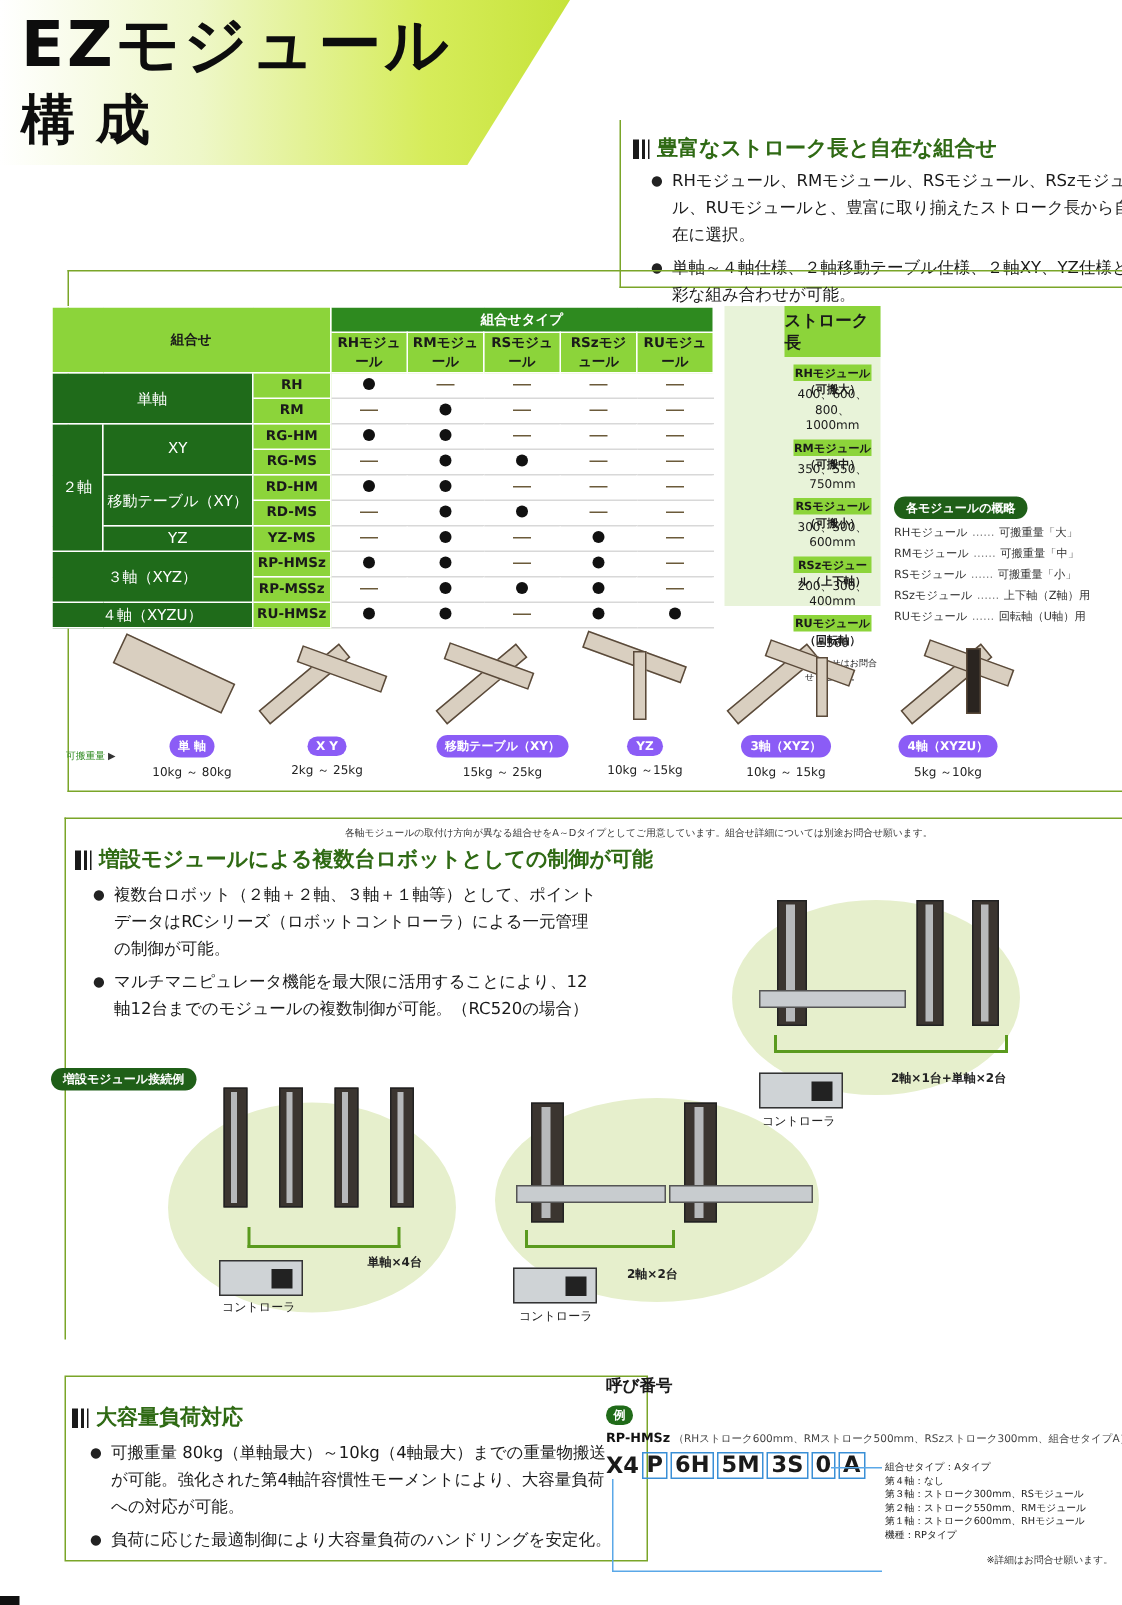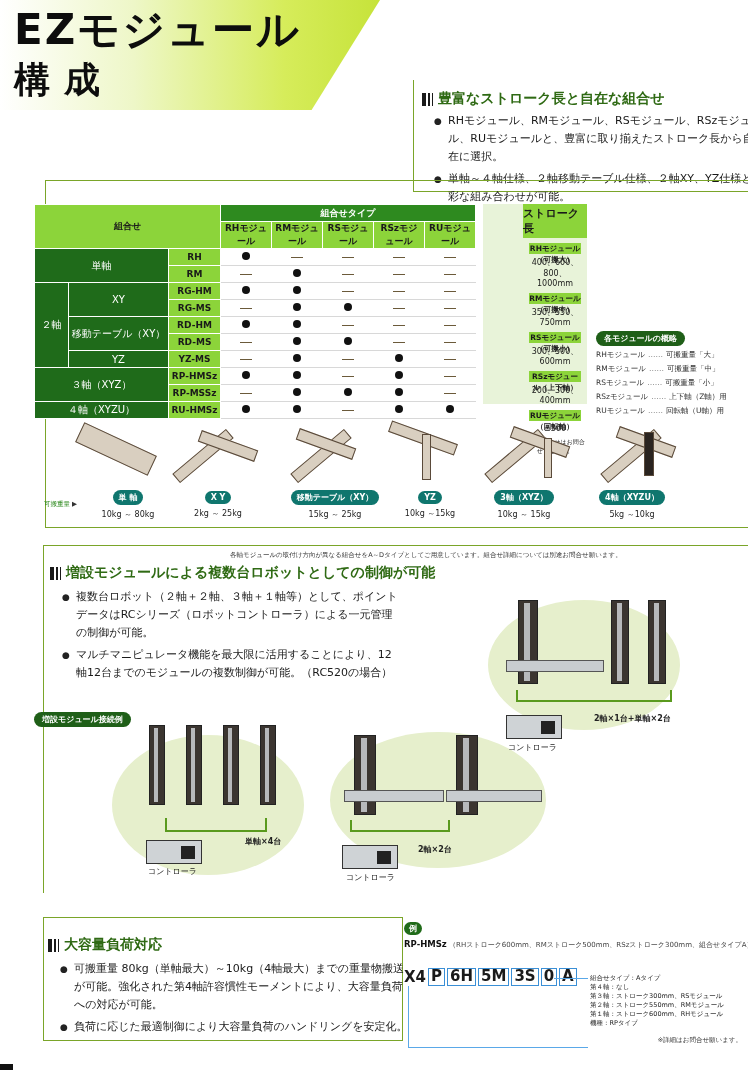--- a/index.html
+++ b/index.html
@@ -46,42 +46,42 @@
 
   .overview { position: absolute; left: 596px; top: 326px; width: 140px; }
   .pill { display: inline-block; background: #1f5f18; color: #fff; border-radius: 9px; font-size: 8px; font-weight: bold; padding: 2px 8px; }
   .ov-row { font-size: 7.5px; margin-top: 4px; display: flex; gap: 3px; white-space: nowrap; color: #333; }
   .ov-row .dots { color: #888; }
 
   .illus { position: absolute; top: 420px; height: 62px; width: 90px; }
   .blk { position: absolute; background: #d9cfc0; border: 1px solid #5a4a3a; }
   .tags { position: absolute; top: 485px; left: 34px; width: 696px; height: 30px; }
   .tag { position: absolute; top: 0; width: 76px; text-align: center; }
-  .tag .pill { font-size: 8px; padding: 2px 6px; background: #0f766e; }
+  .tag .pill { font-size: 8px; padding: 2px 6px; background: #8b5cf6; }
   .tag .load { font-size: 8px; margin-top: 4px; color: #222; }
   .load-lbl { position: absolute; left: 44px; top: 500px; font-size: 6.5px; color: #333; }
   .load-lbl span { color: #2e8a1f; }
   .footnote1 { position: absolute; left: 230px; top: 515px; font-size: 6.5px; color: #333; margin-top: 36px; }
 
   
   #feat2 { left: 10px; top: 545px; width: 726px; height: 348px; border-right: none; border-bottom: none; }
   #feat2 .sec-h { position: absolute; left: 6px; top: 18px; }
   #feat2 .bullets { position: absolute; left: 18px; top: 38px; width: 340px; }
   .oval { position: absolute; border-radius: 50%; background: #e6efcc; }
   .mod { position: absolute; background: #3b3530; border: 1px solid #222; }
   .mod::after { content: ""; position: absolute; left: 30%; top: 2px; bottom: 2px; width: 30%; background: #b7b9bb; }
   .ctrl { position: absolute; width: 56px; height: 24px; background: #cfd3d6; border: 1px solid #333; }
   .ctrl::after { content: ""; position: absolute; right: 6px; top: 5px; width: 14px; height: 13px; background: #222; }
   .wire { position: absolute; border: 2px solid #5a9a1e; border-top: none; }
   .cap { position: absolute; font-size: 8px; font-weight: bold; color: #222; }
   .cap-lbl { position: absolute; font-size: 8px; color: #222; }
   .arm { position: absolute; background: #c8cccf; border: 1px solid #555; }
 
   
-  #feat3 { left: 10px; top: 917px; width: 360px; height: 124px; }
+  #feat3 { left: 10px; top: 917px; width: 389px; height: 124px; }
   #feat3 .sec-h { position: absolute; left: 4px; top: 18px; }
   #feat3 .bullets { position: absolute; left: 16px; top: 38px; width: 350px; }
   .page-mark { position: absolute; left: 0; top: 1064px; width: 13px; height: 6px; background: #111; }
 
   .part { position: absolute; left: 404px; top: 916px; width: 340px; height: 140px; }
   .part-h { font-size: 11px; font-weight: bold; }
   .ex { display: inline-block; margin-top: 6px; background: #206b19; color: #fff; border-radius: 7px; font-size: 8px; padding: 1px 5px; font-weight: bold; }
   .model-line { font-size: 7px; margin-top: 4px; color: #444; white-space: nowrap; }
   .model-line b { font-size: 8.5px; color: #111; }
   .code-row { position: absolute; left: 0; top: 52px; display: flex; gap: 2px; font-size: 15px; font-weight: bold; }
@@ -365,20 +365,21 @@
     <span>大容量負荷対応</span>
   </div>
   <ul class="bullets">
     <li>可搬重量 80kg（単軸最大）～10kg（4軸最大）までの重量物搬送が可能。強化された第4軸許容慣性モーメントにより、大容量負荷への対応が可能。</li>
     <li>負荷に応じた最適制御により大容量負荷のハンドリングを安定化。</li>
   </ul>
 </div>
 <div class="page-mark"></div>
 
 <div class="part">
+  <div class="part-h">呼び番号</div>
   <span class="ex">例</span>
   <div class="model-line"><b>RP-HMSz</b> <span>（RHストローク600mm、RMストローク500mm、RSzストローク300mm、組合せタイプA）</span></div>
   <div class="code-row">
     <span>X4</span>
     <span class="code-box">P</span>
     <span class="code-box">6H</span>
     <span class="code-box">5M</span>
     <span class="code-box">3S</span>
     <span class="code-box">0</span>
     <span class="code-box">A</span>

